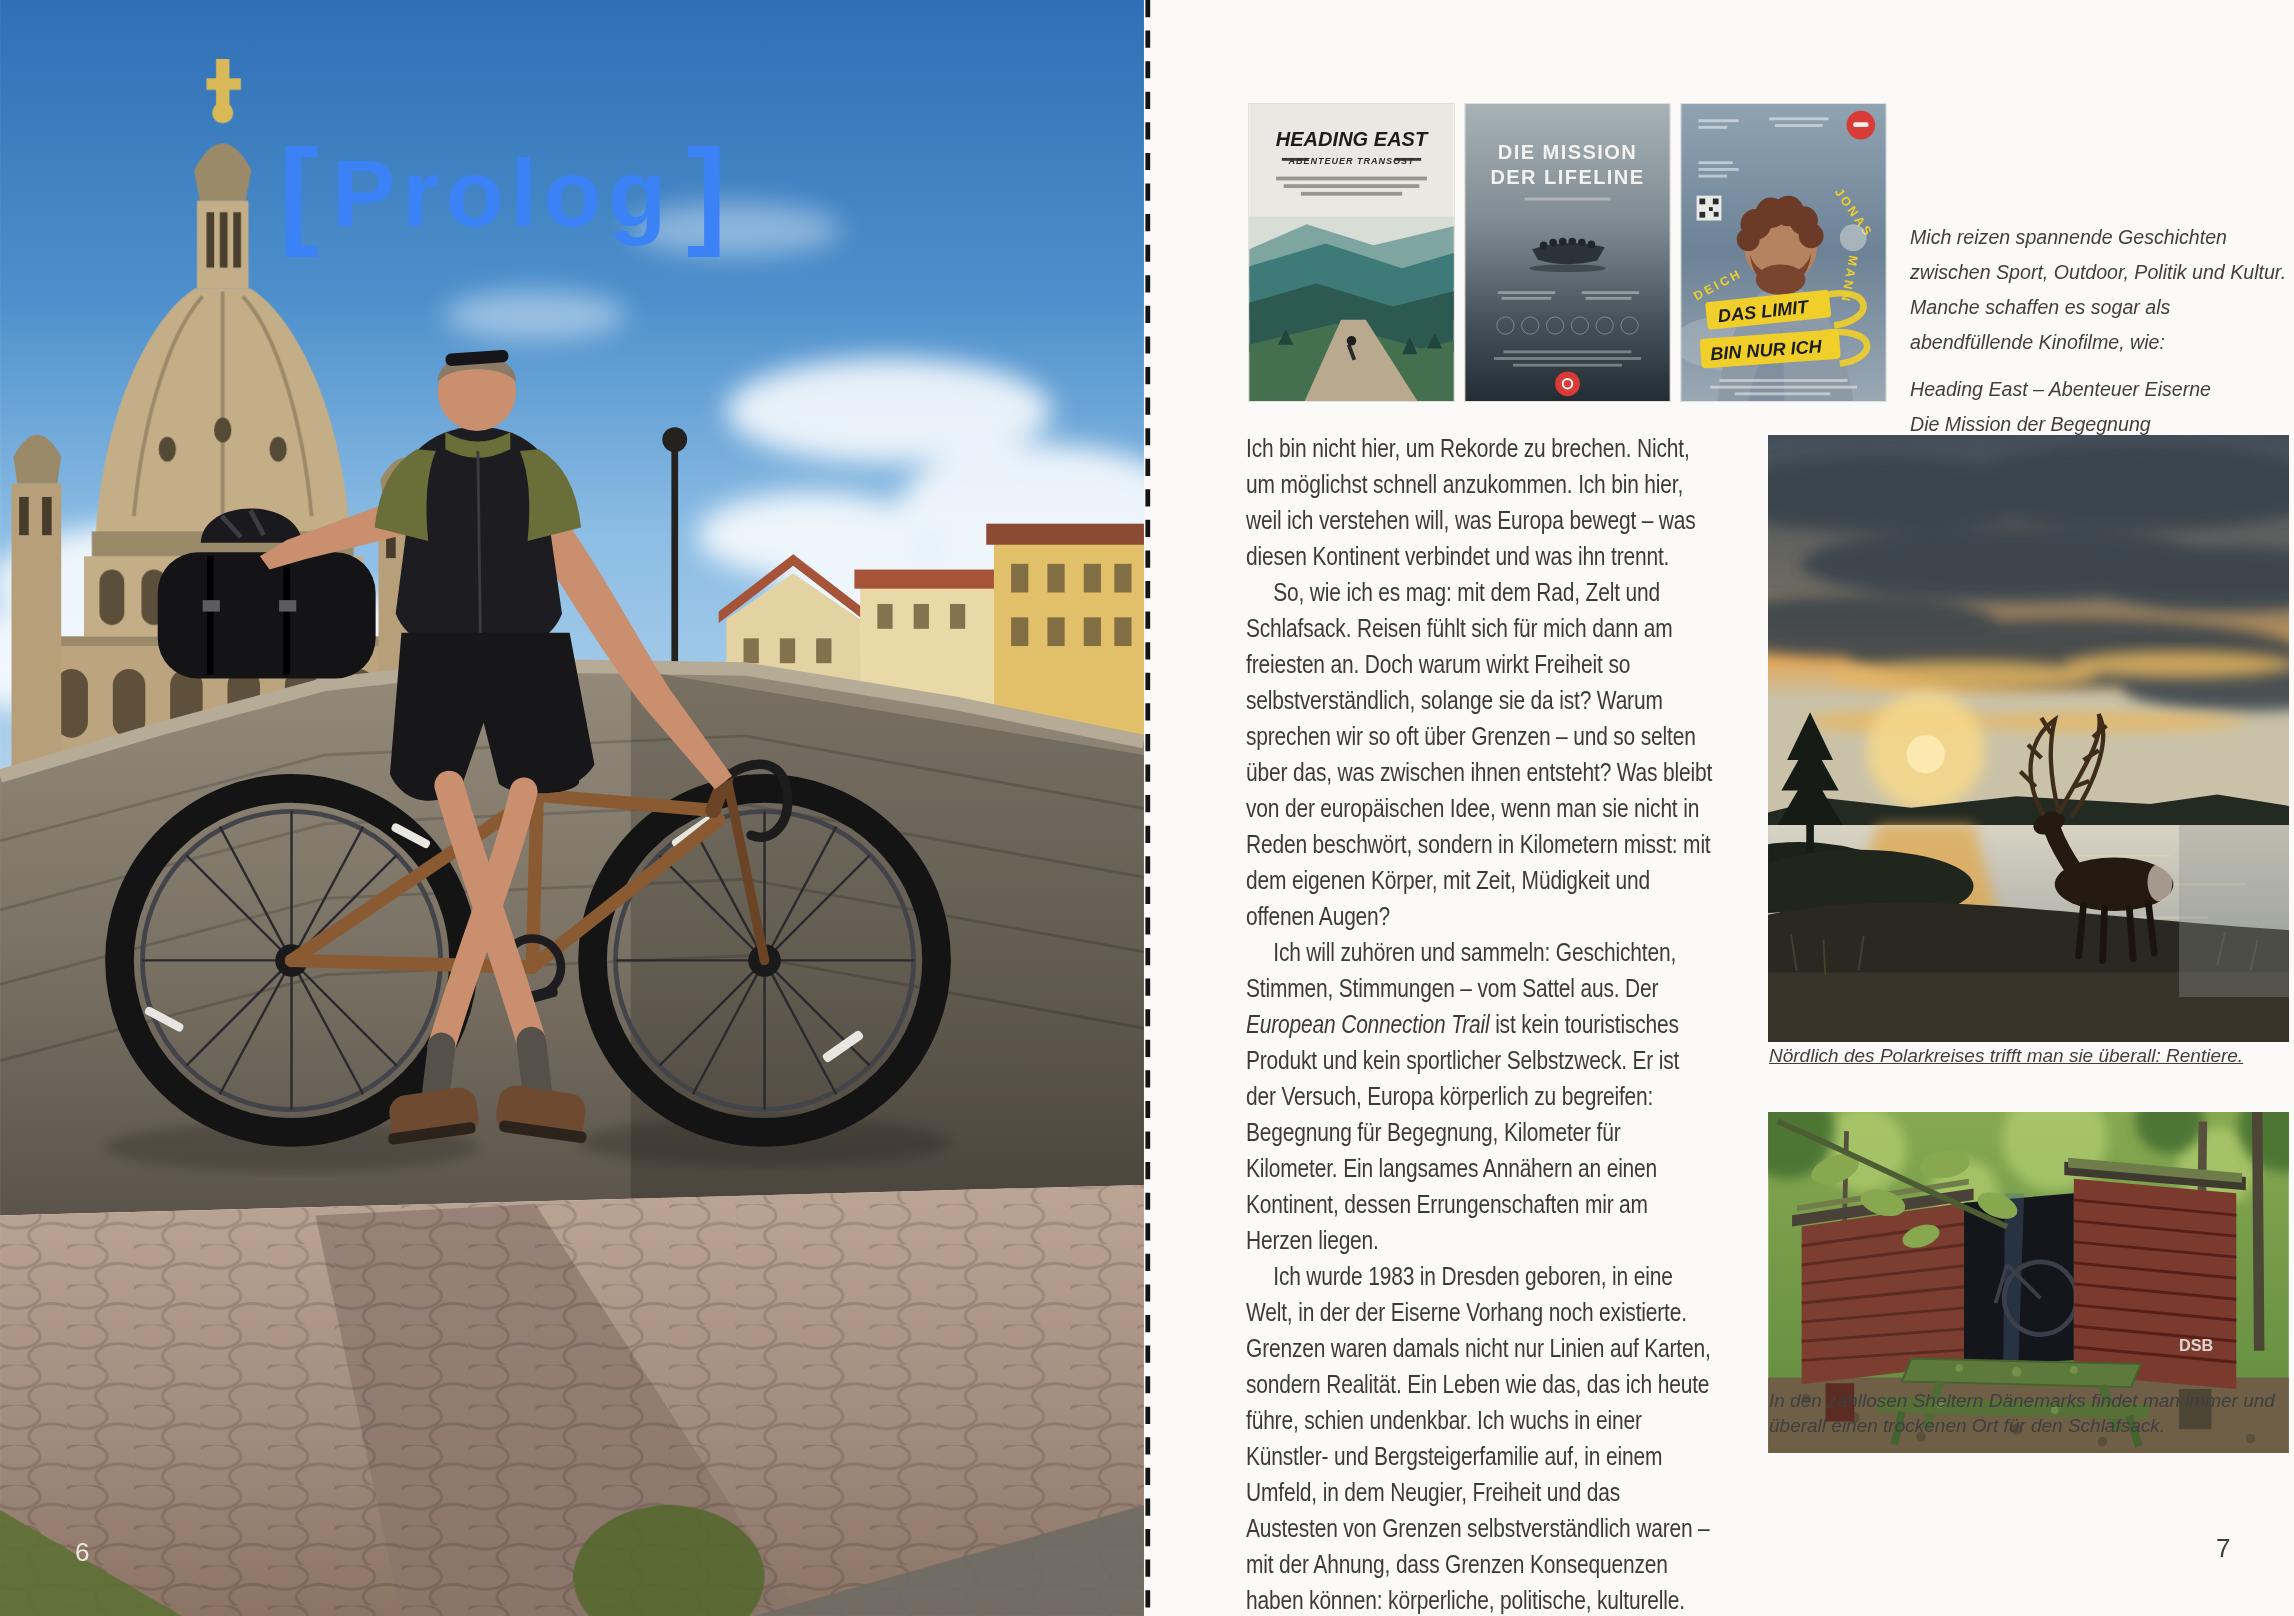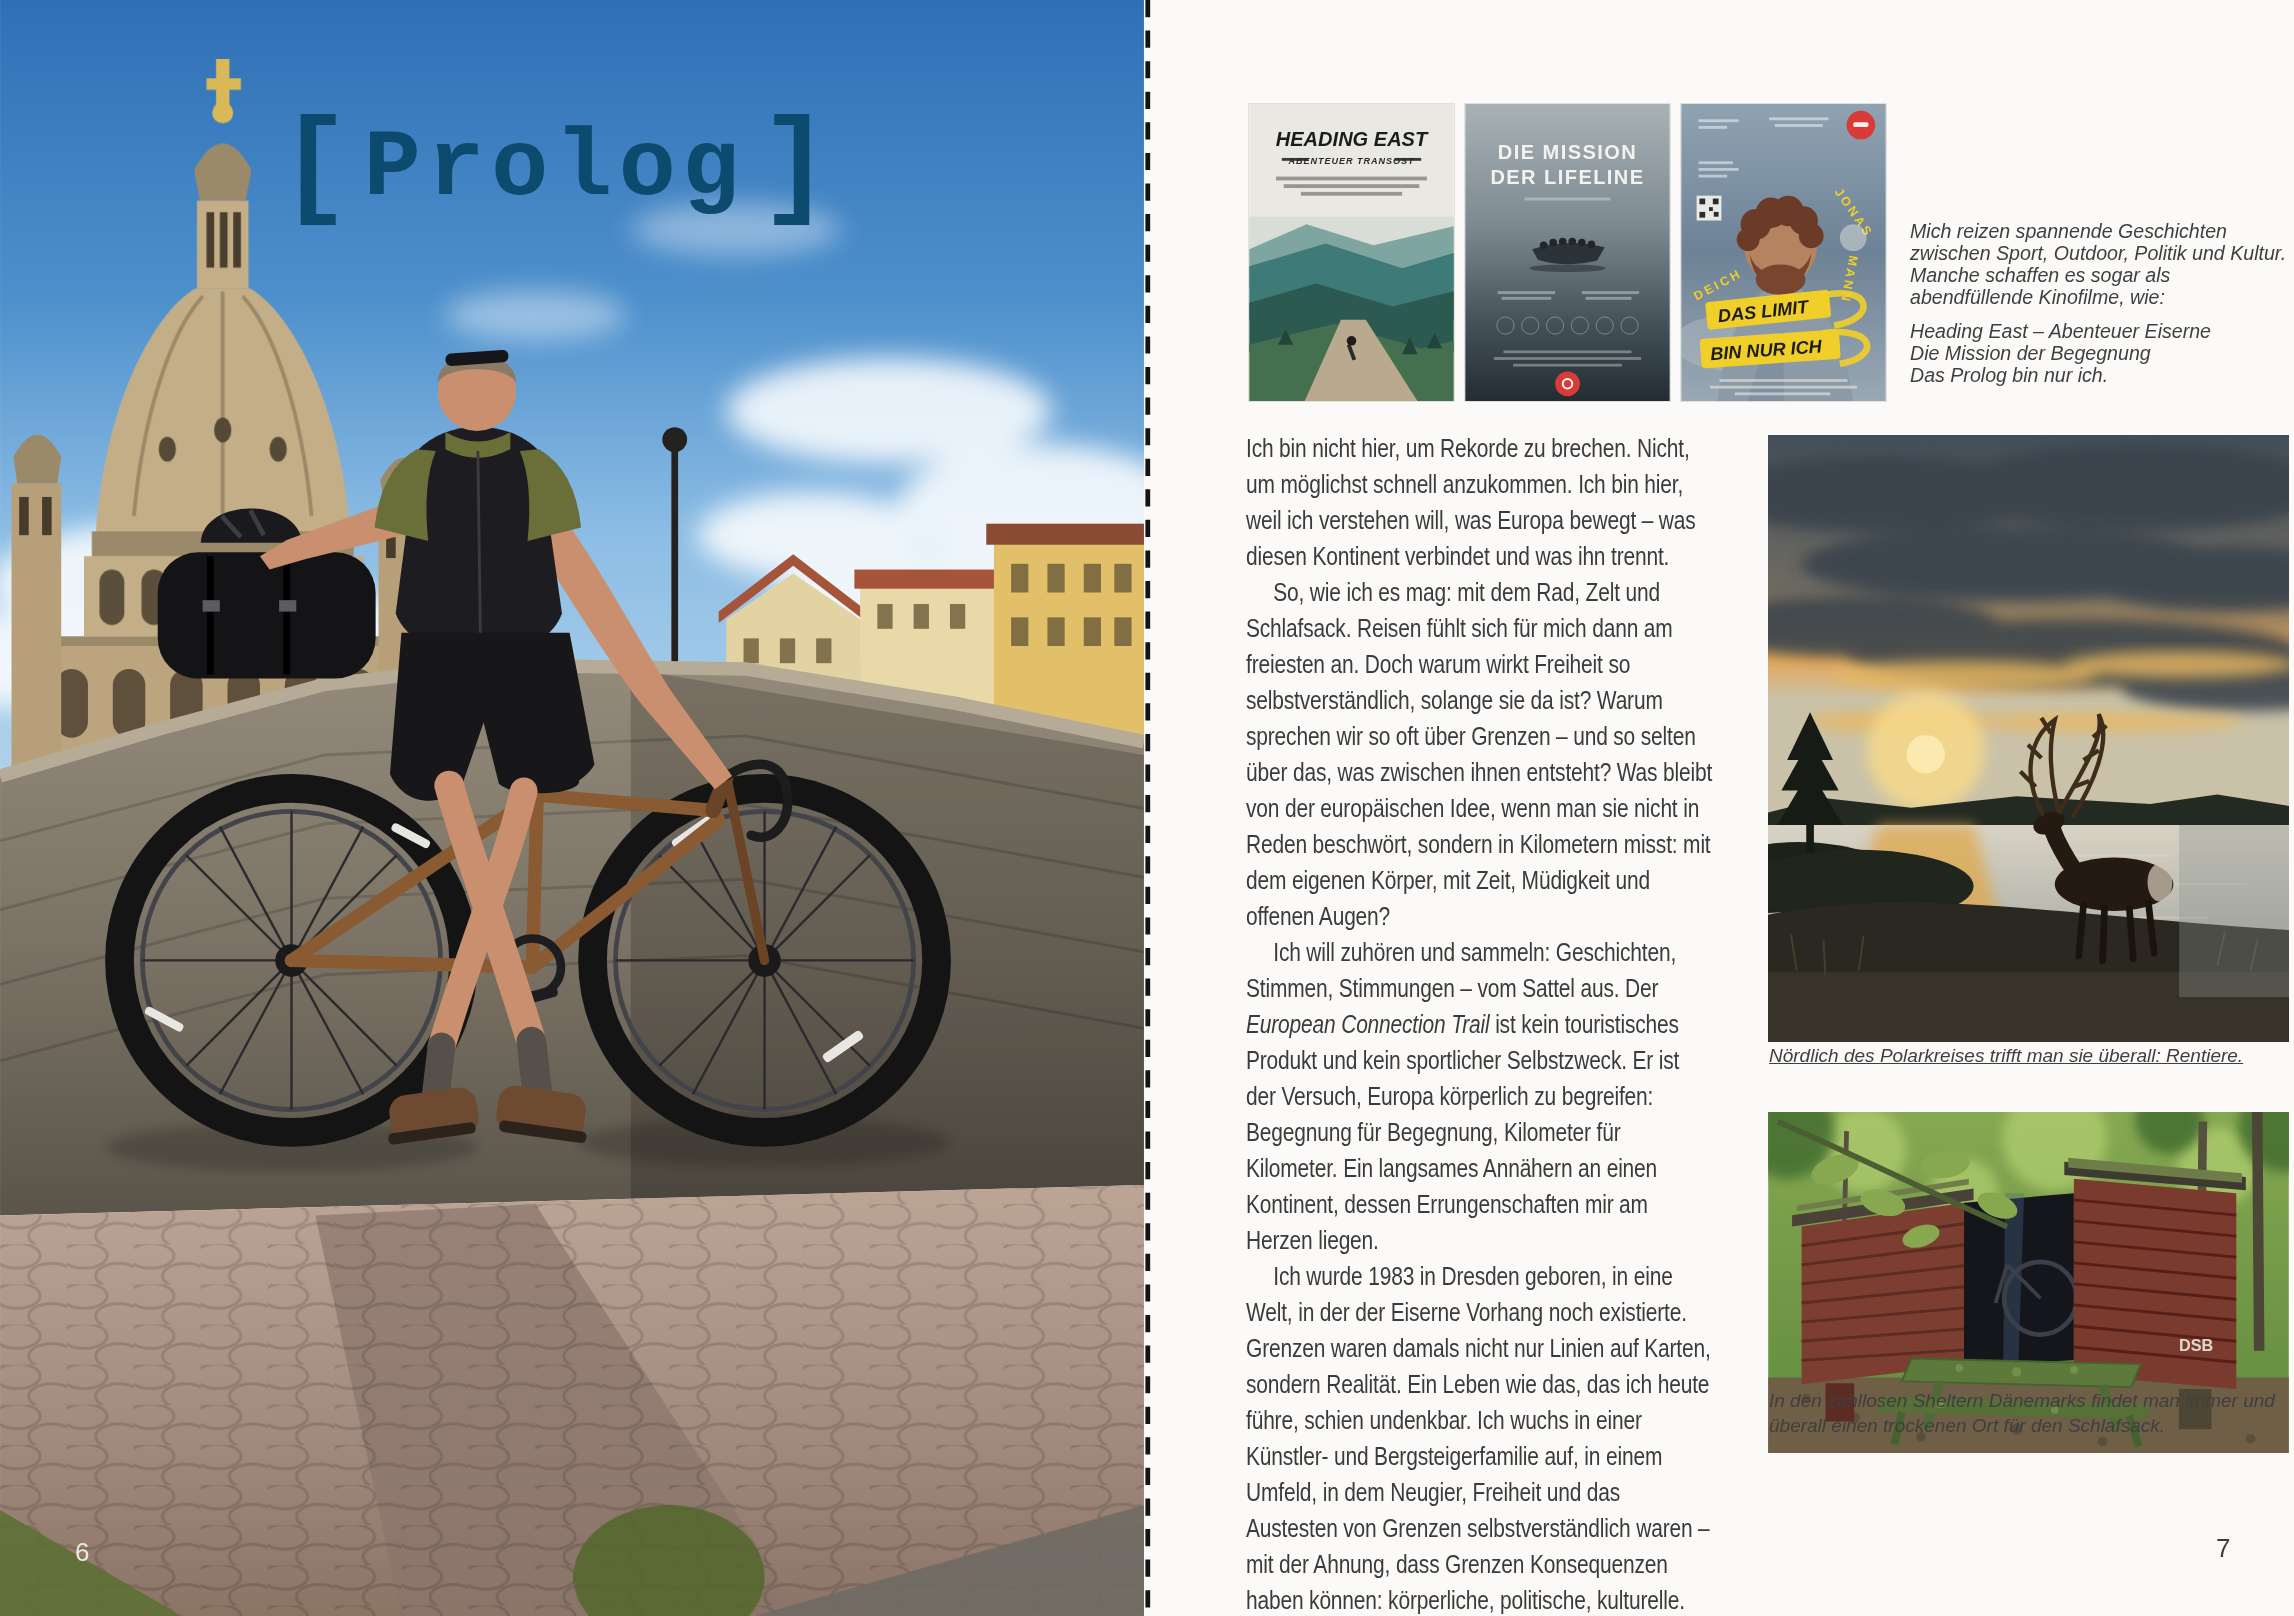--- a/index.html
+++ b/index.html
@@ -1,33 +1,33 @@
 <!DOCTYPE html>
 <html><head>
 <meta charset="utf-8">
 <style>
   html,body{margin:0;padding:0;background:#e8e6e2;}
   #spread{position:relative;width:2294px;height:1616px;background:#fbfaf8;overflow:hidden;
           font-family:"Liberation Sans",sans-serif;color:#3c3c3c;}
   
   #left-photo{position:absolute;left:0;top:0;width:1144px;height:1616px;}
-  .prolog-title{position:absolute;left:279px;top:95px;color:#0c4a6e;
-    font-family:Liberation Mono, monospace;font-weight:bold;white-space:nowrap;}
+  .prolog-title{position:absolute;left:279px;top:116px;color:#3b82f6;
+    font-family:Liberation Sans, sans-serif;font-weight:bold;white-space:nowrap;}
   .prolog-title .title-word{font-size:95px;letter-spacing:6.7px;padding:0 13.4px;}
   .prolog-title .bracket{font-size:119px;position:relative;top:5.7px;font-weight:bold;}
   .pageno{position:absolute;font-size:26px;}
   #pageno-left{left:75px;top:1537px;color:#ece8de;}
   #pageno-right{left:2216px;top:1533px;color:#3c3c3c;}
   
   #spine{position:absolute;left:1143px;top:0;width:11.5px;height:1616px;}
   
   .poster{position:absolute;top:104px;width:205px;height:297px;box-shadow:0 0 0 1px #e3e1dc;}
   #poster-1{left:1249px;} #poster-2{left:1465px;} #poster-3{left:1681px;}
   #poster-caption{position:absolute;left:1910px;top:220px;width:379px;
-    font-style:italic;font-size:19.6px;line-height:22px;color:#3f3f3f;}
+    font-style:italic;font-size:19.6px;line-height:35px;color:#3f3f3f;}
   #poster-caption .films{margin-top:12.4px;}
   #body-col{position:absolute;left:1246px;top:430px;width:559px;
     font-size:25px;line-height:36px;color:#3b3b3b;
     transform:scaleX(0.838);transform-origin:left top;letter-spacing:-0.2px;}
   #body-col p{margin:0;}
   #body-col p.indent{text-indent:32.5px;}
   #body-col .it{font-style:italic;}
   .photo{position:absolute;left:1768px;width:433px;}
   #photo-reindeer{top:435px;height:607px;}
   #photo-shelter{top:1112px;height:341px;}

